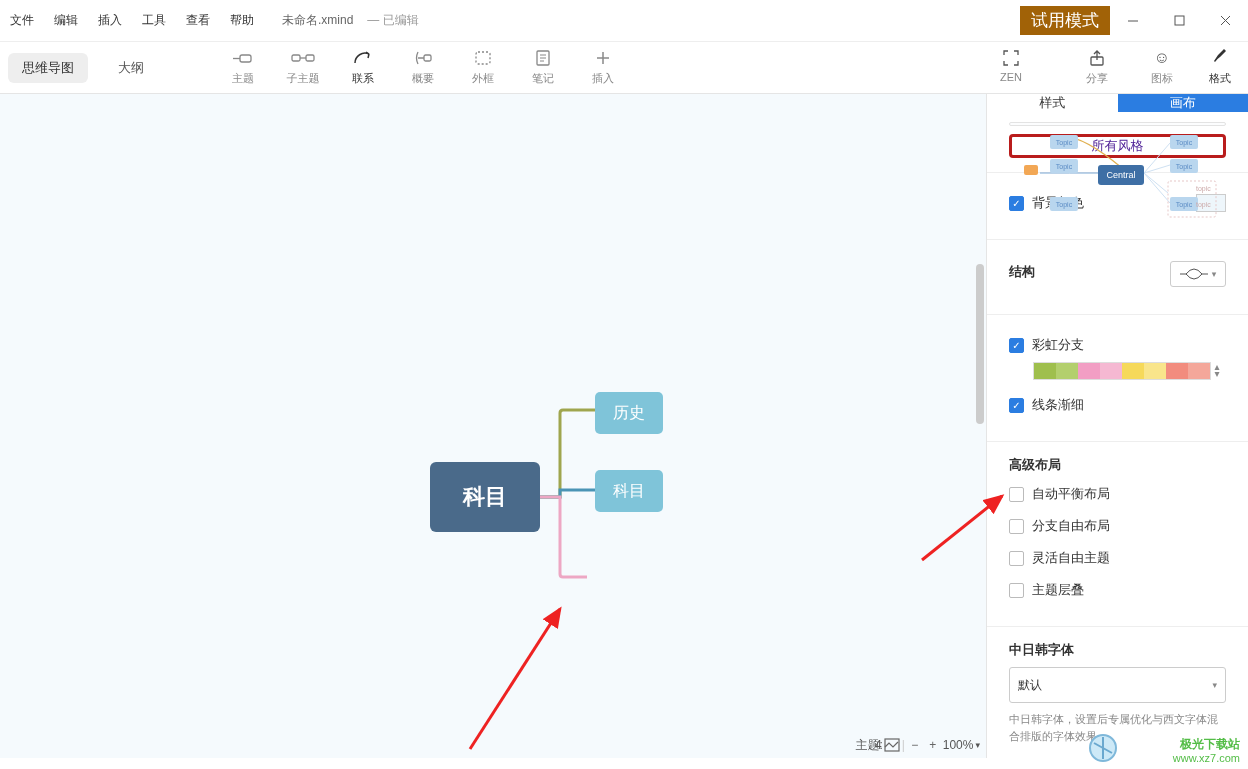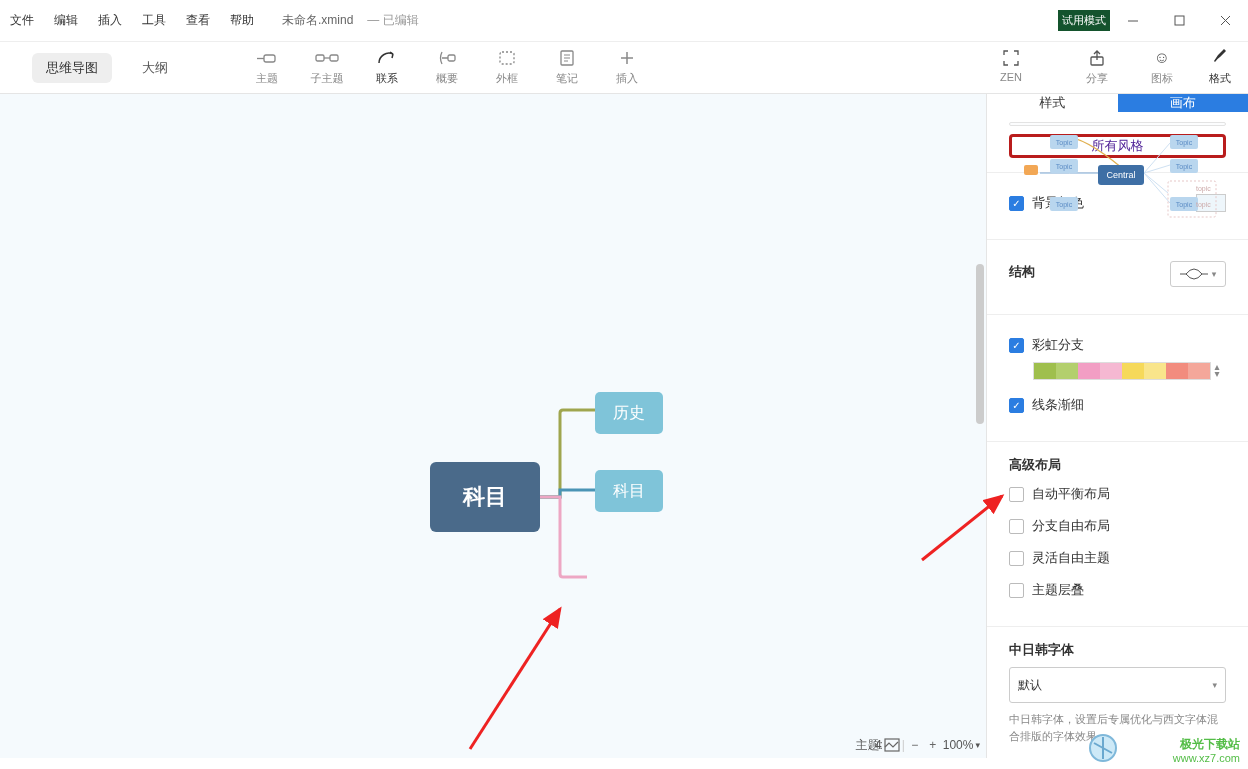--- a/index.html
+++ b/index.html
@@ -5,26 +5,26 @@
 * { box-sizing: border-box; margin: 0; padding: 0; font-family: "Microsoft YaHei", "PingFang SC", sans-serif; }
 body { width: 1248px; height: 769px; overflow: hidden; background: #fff; position: relative; }
 
 
 .titlebar { height: 42px; display: flex; align-items: center; font-size: 12px; color: #333; border-bottom: 1px solid #eee; }
 .menu { display: flex; }
 .menu-item { padding: 0 10px; cursor: pointer; }
 .title-doc { margin-left: 18px; color: #666; font-size: 12px; }
 .title-ed { margin-left: 14px; color: #999; font-size: 12px; }
 .title-right { margin-left: auto; display: flex; align-items: center; }
-.trial { background: #14532d; color: #fff; font-size: 11px; padding: 3px 4px; }
+.trial { background: #a16207; color: #fff; font-size: 17px; padding: 3px 11px; }
 .win-btn { width: 46px; height: 26px; display: flex; align-items: center; justify-content: center; color: #555; }
 
 
 .toolbar { height: 52px; display: flex; align-items: center; border-bottom: 1px solid #e5e5e5; }
-.view-tabs { display: flex; align-items: center; padding-left: 32px; gap: 16px; }
+.view-tabs { display: flex; align-items: center; padding-left: 8px; gap: 16px; }
 .vt { font-size: 13px; color: #555; padding: 6px 14px; border-radius: 6px; cursor: pointer; }
 .vt.active { background: #eee; color: #333; font-weight: 500; }
 .tool-group { display: flex; gap: 10px; margin-left: 60px; }
 .tool-btn { width: 50px; display: flex; flex-direction: column; align-items: center; gap: 4px; color: #888; font-size: 11px; cursor: pointer; }
 .tool-btn .ico { height: 18px; display: flex; align-items: center; justify-content: center; color: #555; }
 .tool-btn.dark .lbl { color: #333; font-weight: 500; }
 .tb-spacer { flex: 1; }
 .tb-right { display: flex; gap: 36px; margin-right: 18px; }
 .fmt-group { display: flex; gap: 14px; margin-right: 6px; }
 .fmt-btn { width: 44px; display: flex; flex-direction: column; align-items: center; gap: 4px; color: #888; font-size: 11px; cursor: pointer; }

